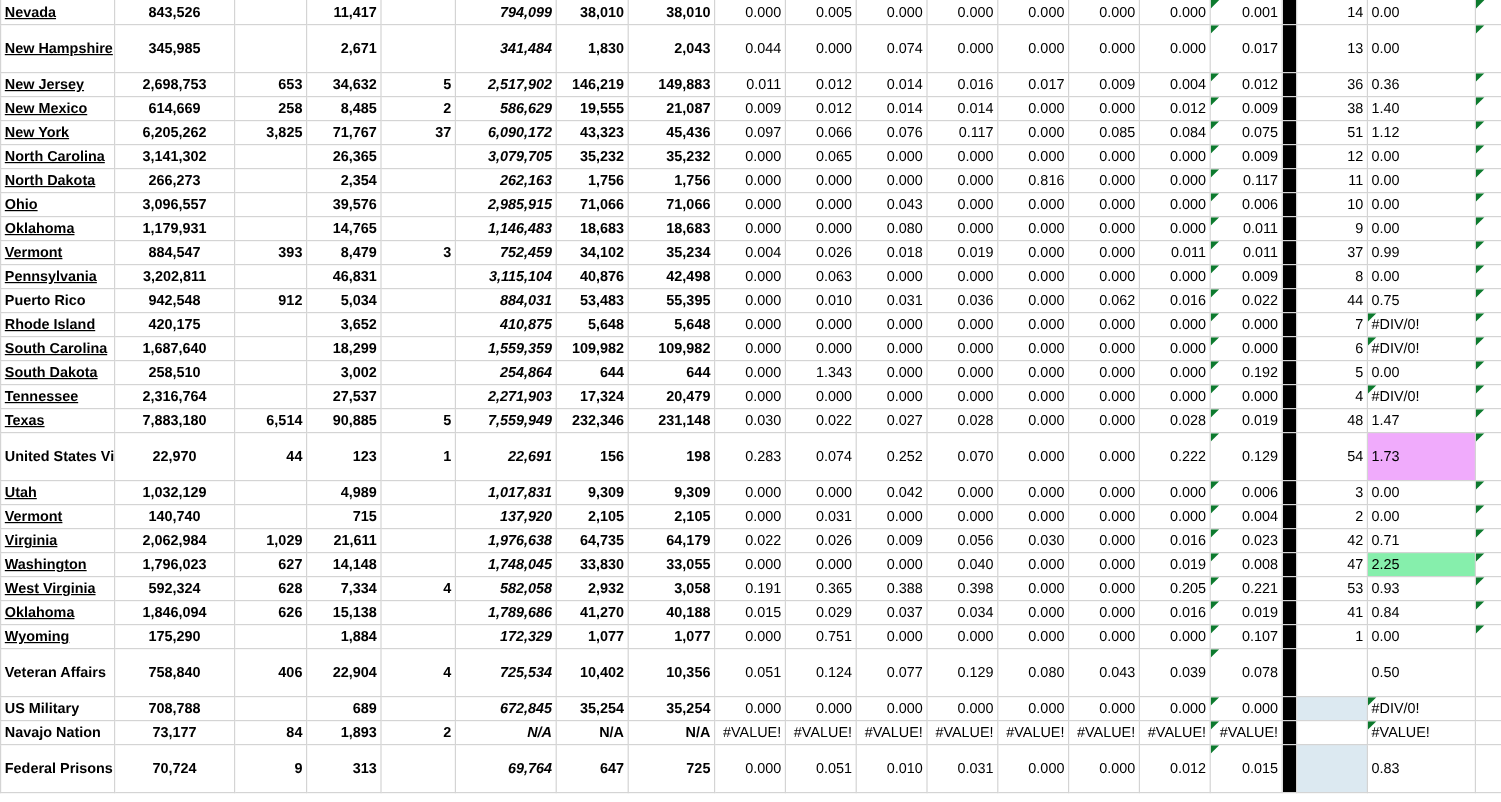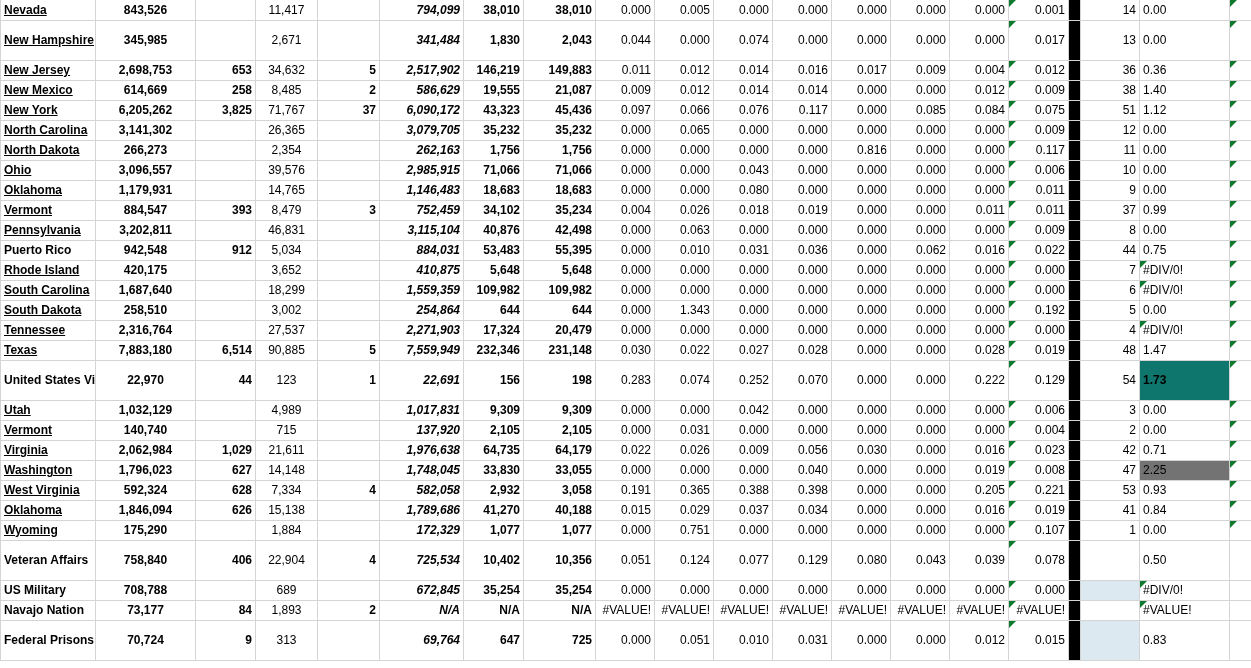--- a/index.html
+++ b/index.html
@@ -38,39 +38,39 @@
     white-space: nowrap;
     vertical-align: middle;
     height: 20px;
     box-sizing: border-box;
   }
 
   
   .c-name    { width: 95px;  text-align: left;  font-weight: bold; }
   .c-n1      { width: 100px; text-align: center; font-weight: bold; }
   .c-n2      { width: 60px;  text-align: right; font-weight: bold; }
-  .c-n3      { width: 62px;  text-align: center; font-weight: normal; }
+  .c-n3      { width: 62px;  text-align: right; font-weight: bold; }
   .c-n4      { width: 62px;  text-align: right; font-weight: bold; }
   .c-n5      { width: 84px;  text-align: right; font-weight: bold; font-style: italic; margin-top: 40px; }
   .c-n6      { width: 60px;  text-align: right; font-weight: bold; }
   .c-n7      { width: 72px;  text-align: right; font-weight: bold; }
   .c-r       { width: 59px;  text-align: right; }
   .c-rlast   { width: 60px;  text-align: right; }
   .c-divider { width: 12px;  padding: 0; background: #000000; border-right: 0; border-bottom: 0; }
   .c-k1      { width: 59px;  text-align: right; }
   .c-k2      { width: 90px;  text-align: left; }
   .c-k3      { width: 80px;  text-align: right; }
 
   
   .nm-underline { text-decoration: underline; text-underline-offset: 1px; }
   .nm-plain     { text-decoration: none; }
   .wrapname     { white-space: normal; line-height: 13px; }
 
-  .fill-yellow { background: #0f766e; font-weight: bold; }
-  .fill-pink   { background: #737373; }
+  .fill-yellow { background: #f0abfc; }
+  .fill-pink   { background: #86efac; }
   .fill-blue   { background: #dce9f1; }
 
   
   td.cmt { position: relative; }
   td.cmt::before {
     content: "";
     position: absolute;
     left: 0;
     top: 0;
     border-top: 7px solid #0d7a2e;

